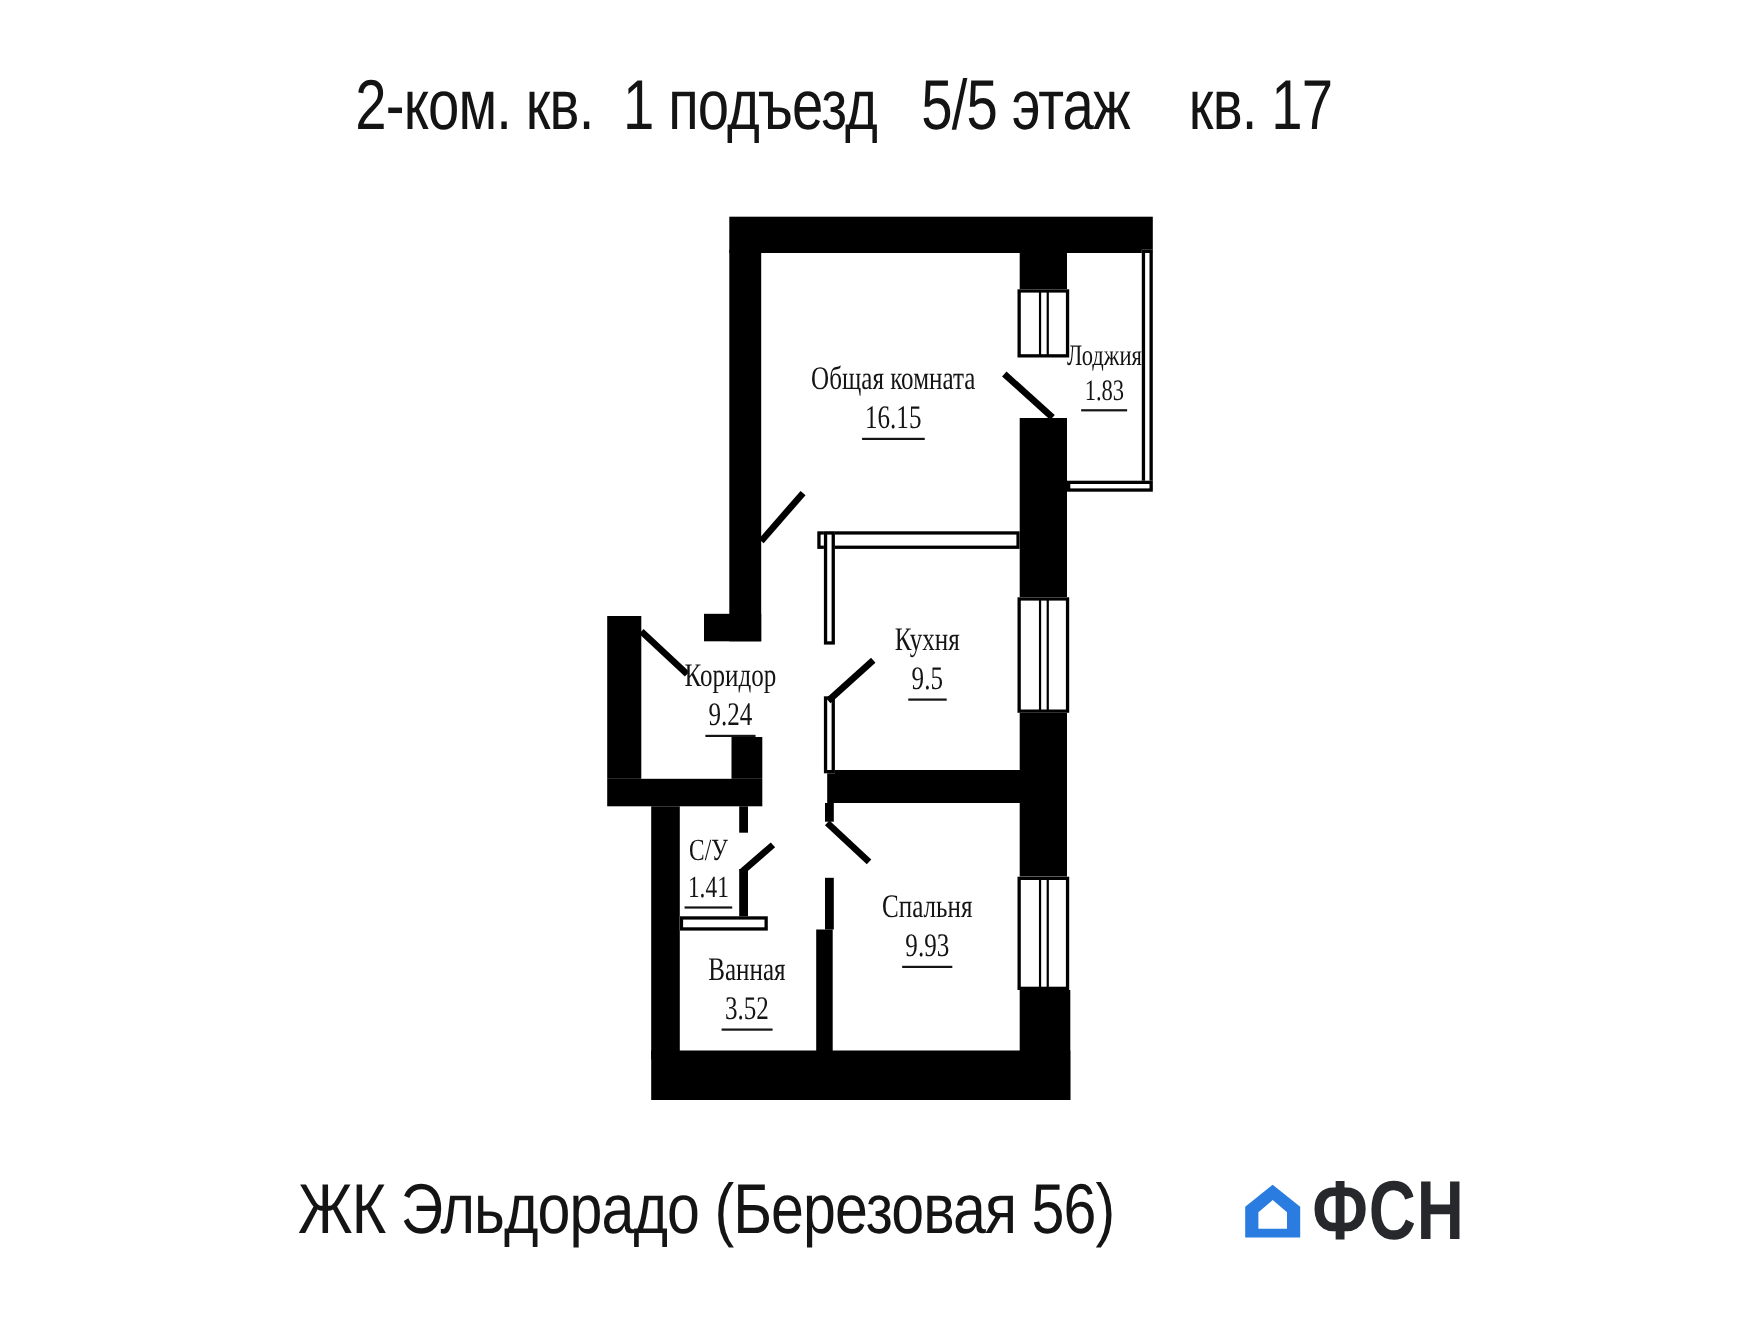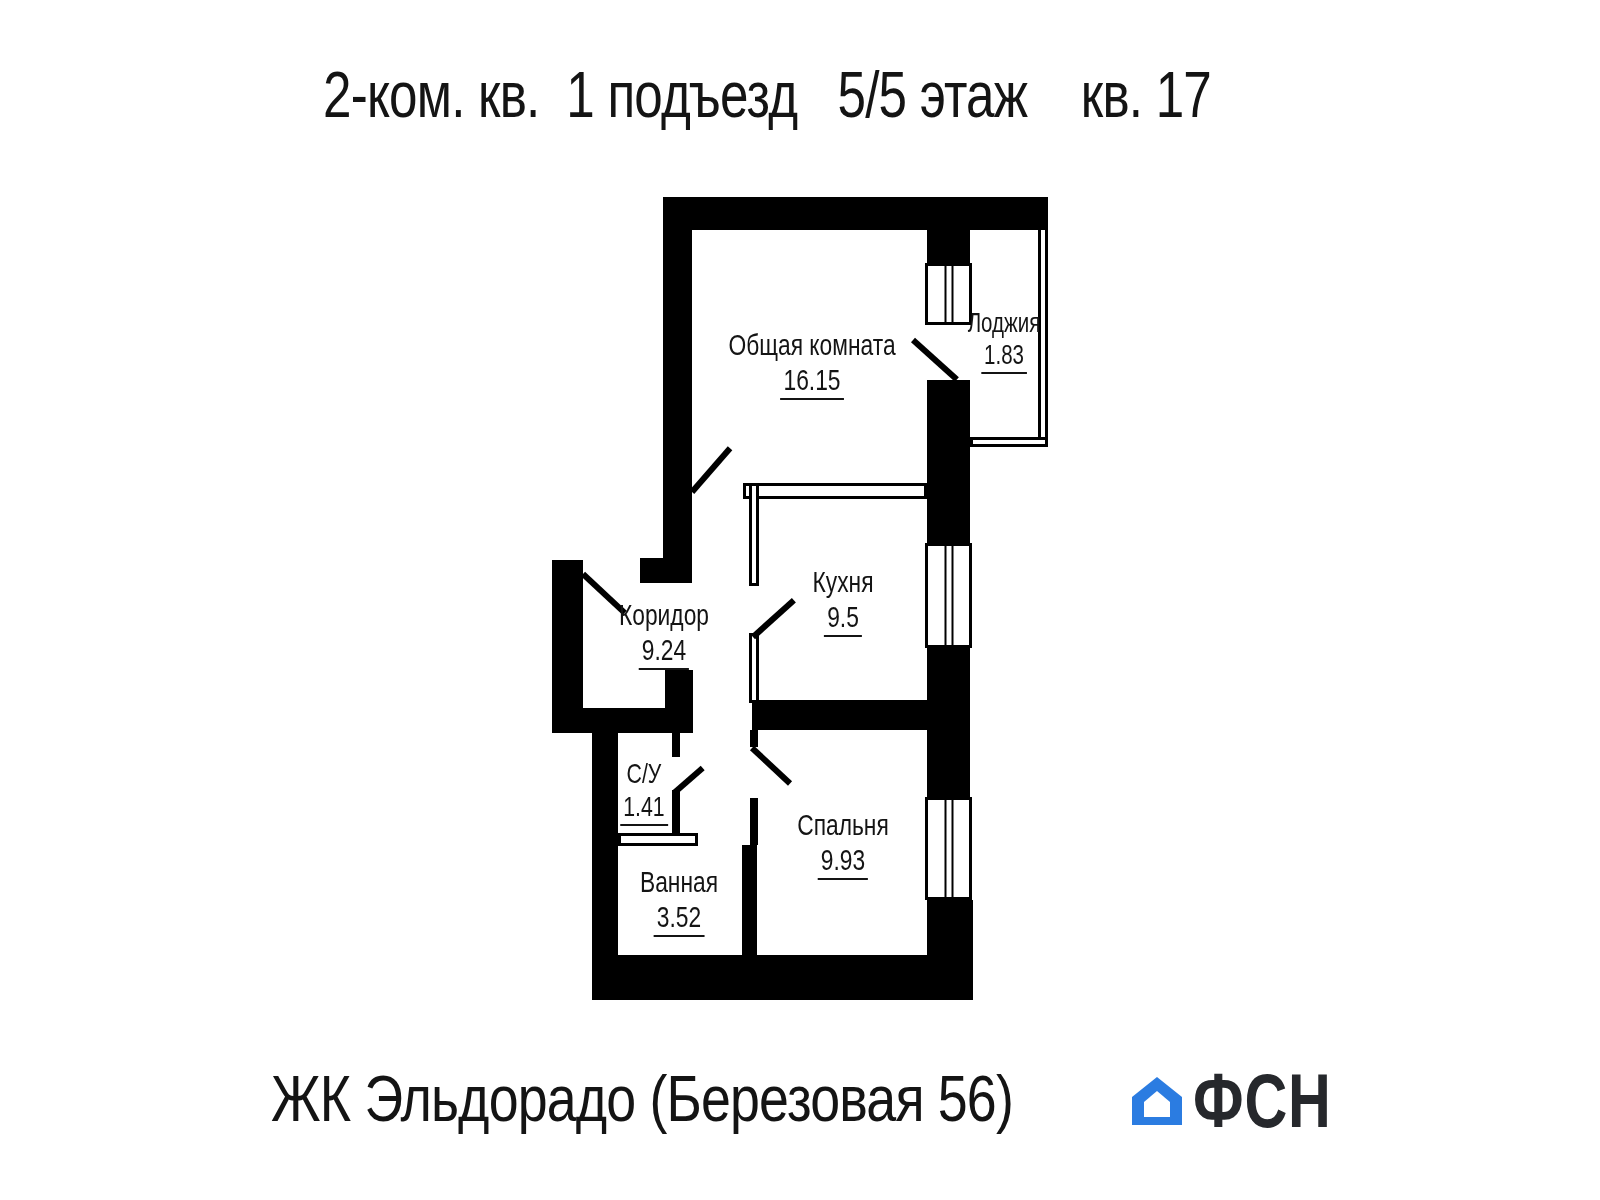--- a/index.html
+++ b/index.html
@@ -8,21 +8,21 @@
   
   .title{position:absolute;left:767px;top:62px;transform:translateX(-50%) scaleX(0.80);
          font-size:64px;line-height:66px;white-space:pre;letter-spacing:-1px;}
   .project{position:absolute;left:642px;top:1066px;transform:translateX(-50%) scaleX(0.84);
          font-size:64px;line-height:66px;white-space:pre;letter-spacing:-1px;}
   
   .logo{position:absolute;left:1131px;top:1073px;display:flex;align-items:center;}
   .logo-text{font-size:76px;line-height:56px;font-weight:bold;color:#26282c;
              transform:scaleX(0.78);transform-origin:0 50%;margin-left:10px;letter-spacing:1px;}
   
-  .plan{position:absolute;left:0;top:0;width:1600px;height:1200px;}
+  .plan{position:absolute;left:0;top:0;width:1600px;height:1200px;font-family:Liberation Serif, serif;}
   .w{position:absolute;background:#000;}
   .tw{position:absolute;background:#fff;border:3px solid #000;box-sizing:border-box;}
   .win{position:absolute;background:#fff;border:3px solid #000;box-sizing:border-box;}
   .win .mul{position:absolute;left:50%;top:-1px;bottom:-1px;width:9px;
             transform:translateX(-50%);border-left:2px solid #000;border-right:2px solid #000;
             box-sizing:border-box;background:transparent;}
   .door{position:absolute;height:6px;background:#000;transform-origin:0 50%;}
   
   .rlabel{position:absolute;transform:translateX(-50%) scaleX(0.76);text-align:center;
           font-size:30px;line-height:32px;white-space:nowrap;color:#141414;}

